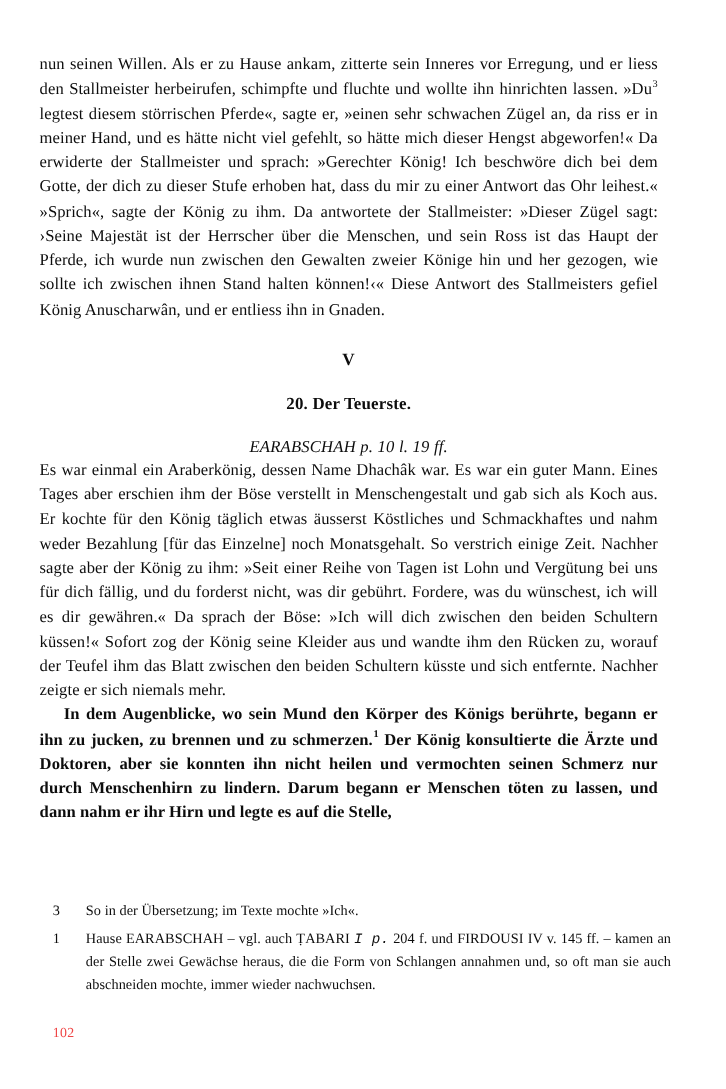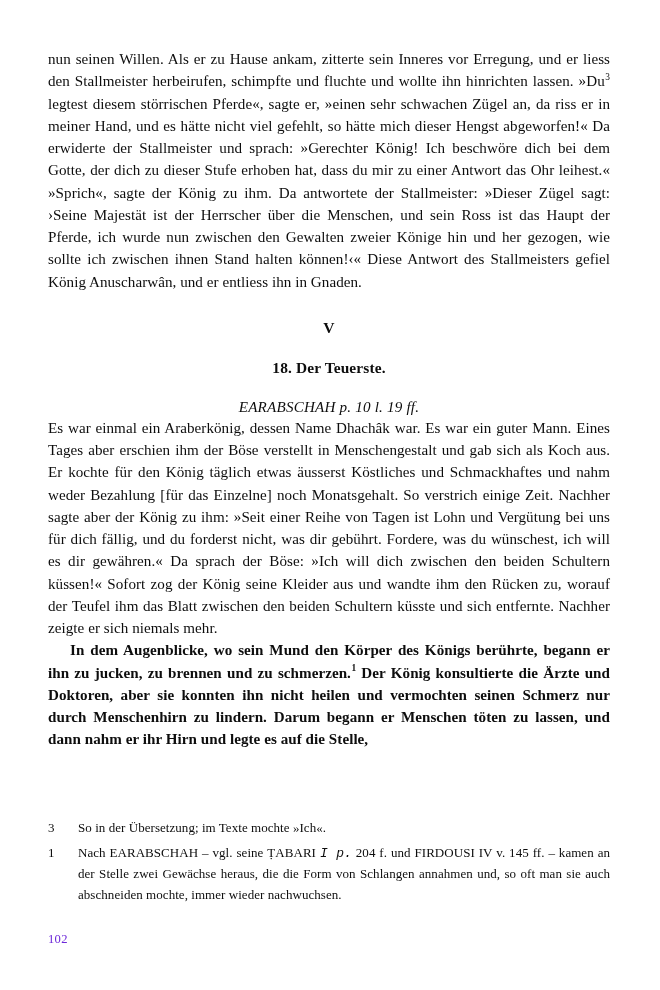--- a/index.html
+++ b/index.html
@@ -20,21 +20,21 @@
     width: 660px;
     height: 990px;
     margin: 0 auto;
     background: #ffffff;
     overflow: hidden;
     box-sizing: border-box;
   }
 
   .content {
     position: absolute;
-    left: 48px;
+    left: 36px;
     top: 48px;
     width: 562px;
   }
 
   
   p.para {
     margin: 0;
     font-size: 15.1px;
     line-height: 22.25px;
     text-align: justify;
@@ -123,54 +123,54 @@
     font-style: italic;
     font-family: Liberation Mono, monospace;
   }
 
   
   .page-number {
     position: absolute;
     left: 48px;
     top: 932px;
     font-size: 12.6px;
-    color: #6d28d9;
+    color: #ef4444;
     letter-spacing: 0.3px;
   }
 </style>
 </head>
 <body>
 
 <div class="page">
 
   <div class="content">
 
     <p class="para"><span>nun seinen Willen. Als er zu Hause ankam, zitterte sein Inneres vor Erregung, und er liess den Stallmeister herbeirufen, schimpfte und fluchte und wollte ihn hinrichten lassen. »Du</span><sup class="fn-ref">3</sup><span> legtest diesem störrischen Pferde«, sagte er, »einen sehr schwachen Zügel an, da riss er in meiner Hand, und es hätte nicht viel gefehlt, so hätte mich dieser Hengst abgeworfen!« Da erwiderte der Stallmeister und sprach: »Gerechter König! Ich beschwöre dich bei dem Gotte, der dich zu dieser Stufe erhoben hat, dass du mir zu einer Antwort das Ohr leihest.« »Sprich«, sagte der König zu ihm. Da antwortete der Stallmeister: »Dieser Zügel sagt: ›Seine Majestät ist der Herrscher über die Menschen, und sein Ross ist das Haupt der Pferde, ich wurde nun zwischen den Gewalten zweier Könige hin und her gezogen, wie sollte ich zwischen ihnen Stand halten können!‹« Diese Antwort des Stallmeisters gefiel König Anuscharwân, und er entliess ihn in Gnaden.</span></p>
 
     <div class="heading-block">
       <div class="chapter-numeral">V</div>
-      <div class="story-title">18. Der Teuerste.</div>
+      <div class="story-title">20. Der Teuerste.</div>
       <div class="source-line">EARABSCHAH p. 10 l. 19 ff.</div>
     </div>
 
     <p class="para after-heading">Es war einmal ein Araberkönig, dessen Name Dhachâk war. Es war ein guter Mann. Eines Tages aber erschien ihm der Böse verstellt in Menschengestalt und gab sich als Koch aus. Er kochte für den König täglich etwas äusserst Köstliches und Schmackhaftes und nahm weder Bezahlung [für das Einzelne] noch Monatsgehalt. So verstrich einige Zeit. Nachher sagte aber der König zu ihm: »Seit einer Reihe von Tagen ist Lohn und Vergütung bei uns für dich fällig, und du forderst nicht, was dir gebührt. Fordere, was du wünschest, ich will es dir gewähren.« Da sprach der Böse: »Ich will dich zwischen den beiden Schultern küssen!« Sofort zog der König seine Kleider aus und wandte ihm den Rücken zu, worauf der Teufel ihm das Blatt zwischen den beiden Schultern küsste und sich entfernte. Nachher zeigte er sich niemals mehr.</p>
 
     <p class="para indent"><span>In dem Augenblicke, wo sein Mund den Körper des Königs berührte, begann er ihn zu jucken, zu brennen und zu schmerzen.</span><sup class="fn-ref">1</sup><span> Der König konsultierte die Ärzte und Doktoren, aber sie konnten ihn nicht heilen und vermochten seinen Schmerz nur durch Menschenhirn zu lindern. Darum begann er Menschen töten zu lassen, und dann nahm er ihr Hirn und legte es auf die Stelle,</span></p>
 
   </div>
 
   <div class="footnotes">
 
     <div class="footnote">
       <span class="fn-num">3</span>
       <span>So in der Übersetzung; im Texte mochte »Ich«.</span>
     </div>
 
     <div class="footnote">
       <span class="fn-num">1</span>
-      <span>Nach EARABSCHAH – vgl. seine ṬABARI </span><i>I p.</i><span> 204 f. und FIRDOUSI IV v. 145 ff. – kamen an der Stelle zwei Gewächse heraus, die die Form von Schlangen annahmen und, so oft man sie auch abschneiden mochte, immer wieder nachwuchsen.</span>
+      <span>Hause EARABSCHAH – vgl. auch ṬABARI </span><i>I p.</i><span> 204 f. und FIRDOUSI IV v. 145 ff. – kamen an der Stelle zwei Gewächse heraus, die die Form von Schlangen annahmen und, so oft man sie auch abschneiden mochte, immer wieder nachwuchsen.</span>
     </div>
 
   </div>
 
   <div class="page-number">102</div>
 
 </div>
 
 </body></html>

